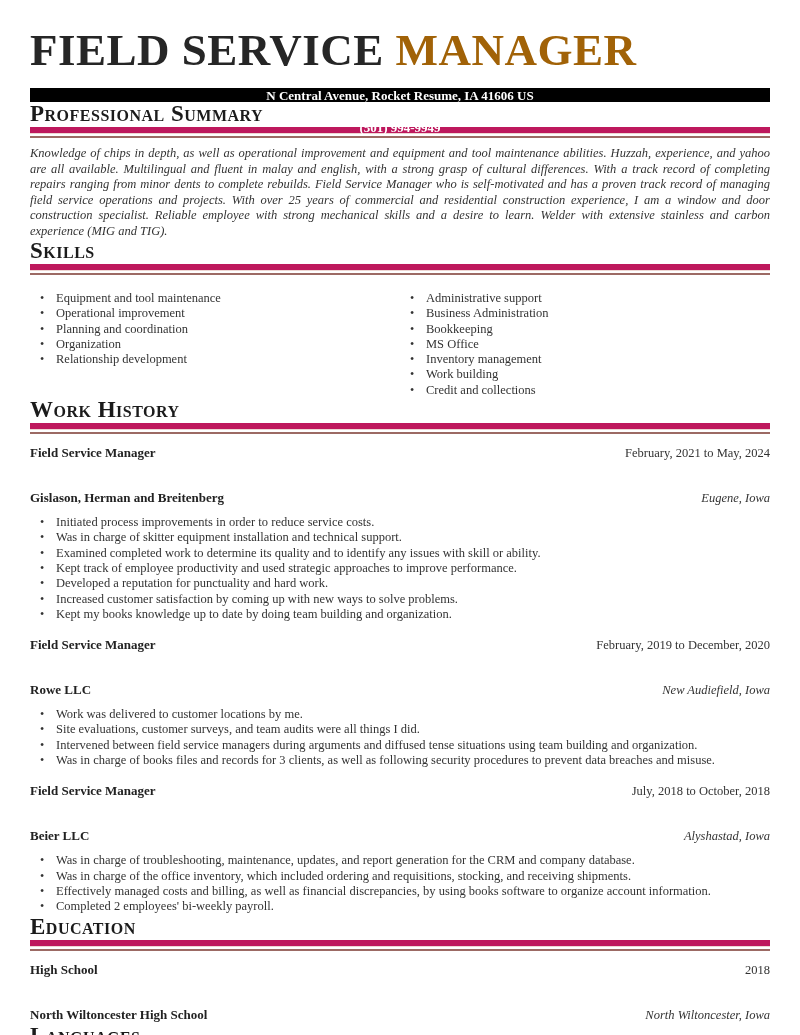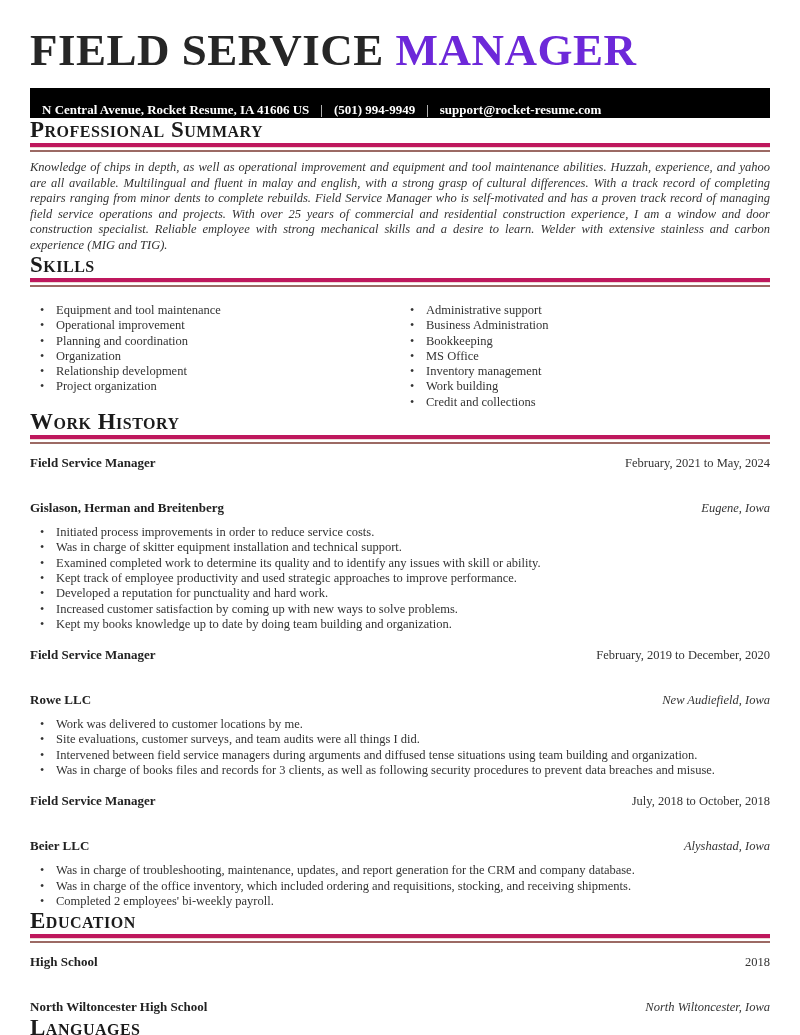--- a/index.html
+++ b/index.html
@@ -17,48 +17,49 @@
   
   h1.resume-title {
     margin: 0;
     font-size: 45px;
     line-height: 1.0;
     font-weight: bold;
     letter-spacing: 0.5px;
     color: #262626;
     white-space: nowrap;
   }
-  h1 .accent { color: #6d28d9; }
+  h1 .accent { color: #a16207; }
 
   
   .contact-bar {
     margin-top: 15px;
-    height: 30px;
+    height: 14px;
     background: #000000;
     color: #ffffff;
     display: flex;
-    align-items: flex-end;
+    align-items: center;
     font-size: 13px;
     font-weight: bold;
     padding: 0 12px;
     box-sizing: border-box;
+    flex-direction: column;
   }
   .contact-bar .sep { margin: 0 11px; font-weight: normal; }
 
   
   h2.section-heading {
     margin: 0;
     font-size: 23px;
     line-height: 1.0;
     font-weight: bold;
     font-variant: small-caps;
     letter-spacing: 0.5px;
     color: #1b1b1b;
     padding-bottom: 2px;
-    border-bottom: 4px solid #be185d;
+    border-bottom: 6px solid #be185d;
   }
   .mt-summary   { margin-top: 27px; }
   .mt-section   { margin-top: 14px; }
   .mt-education { margin-top: 16px; }
   .heading-rule {
     height: 2px;
     border-top: 1px solid #eed6d2;
     border-bottom: 2px solid #9c6a64;
   }
 
@@ -131,21 +132,20 @@
   <h2 class="section-heading mt-section">Skills</h2>
   <div class="heading-rule"></div>
   <div class="skills-columns">
     <div class="col">
       <ul class="bullets">
         <li>Equipment and tool maintenance</li>
         <li>Operational improvement</li>
         <li>Planning and coordination</li>
         <li>Organization</li>
         <li>Relationship development</li>
-        <li>Project organization</li>
       </ul>
     </div>
     <div class="col">
       <ul class="bullets">
         <li>Administrative support</li>
         <li>Business Administration</li>
         <li>Bookkeeping</li>
         <li>MS Office</li>
         <li>Inventory management</li>
         <li>Work building</li>
@@ -200,20 +200,21 @@
       <span class="entry-right">July, 2018 to October, 2018</span>
     </div>
     <div class="entry-row">
       <span class="entry-title">Beier LLC</span>
       <span class="entry-right loc">Alyshastad, Iowa</span>
     </div>
   </div>
   <ul class="bullets">
     <li>Was in charge of troubleshooting, maintenance, updates, and report generation for the CRM and company database.</li>
     <li>Was in charge of the office inventory, which included ordering and requisitions, stocking, and receiving shipments.</li>
+    <li>Effectively managed costs and billing, as well as financial discrepancies, by using books software to organize account information.</li>
     <li>Completed 2 employees' bi-weekly payroll.</li>
   </ul>
 
   <h2 class="section-heading mt-education">Education</h2>
   <div class="heading-rule"></div>
   <div class="entry-head first">
     <div class="entry-row">
       <span class="entry-title">High School</span>
       <span class="entry-right">2018</span>
     </div>

